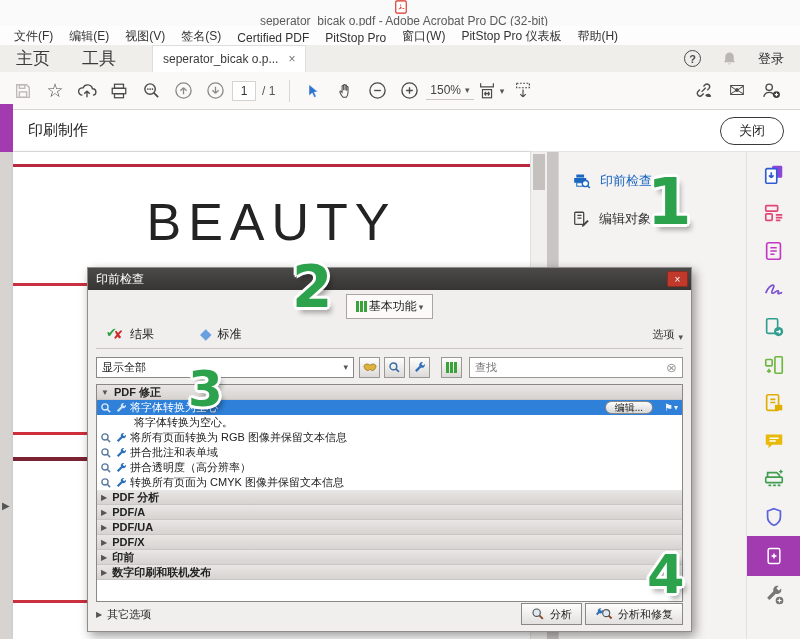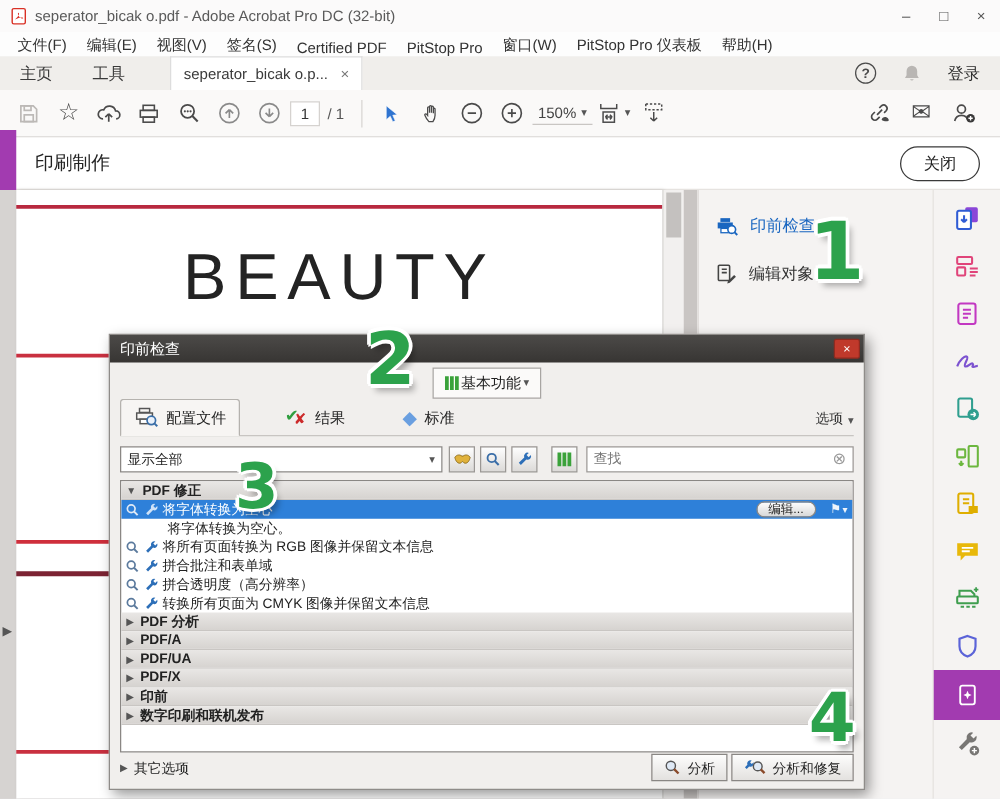--- a/index.html
+++ b/index.html
@@ -1,33 +1,33 @@
 <!DOCTYPE html>
 <html><head>
 <meta charset="utf-8">
 <style>
   * { box-sizing: border-box; margin: 0; padding: 0; }
   html,body { width:800px; height:639px; }
   body { font-family: "Liberation Sans","DejaVu Sans",sans-serif; color:#333; background:#fff; position:relative; overflow:hidden; }
   svg { display:block; }
 
   
-  .titlebar { position:absolute; top:0; left:0; right:0; height:26px; background:#fbfafa; display:flex; align-items:center; padding:0 0 0 8px; }
+  .titlebar { position:absolute; top:0; left:0; right:0; height:26px; background:#fbfafa; display:flex; align-items:center; padding:0 0 0 8px;flex-direction:column; }
   .titlebar .pdf-ic { margin-right:6px; }
   .titlebar .t-title { font-size:12px; color:#5a5a5a; }
   .win-controls { margin-left:auto; display:flex; }
   .win-controls span { width:30px; height:26px; display:flex; align-items:center; justify-content:center; font-size:12px; color:#555; }
 
   
   .menubar { position:absolute; top:26px; left:0; right:0; height:19px; background:#fdfdfd; display:flex; align-items:flex-end; padding-left:6px; }
   .menubar span { font-size:12px; color:#333; padding:0 8px; white-space:nowrap; }
 
   
   .tabbar { position:absolute; top:45px; left:0; right:0; height:27px; background:#f0eeeb; display:flex; align-items:stretch; }
-  .tabbar .txt-tab { font-size:13px; color:#3a3a3a; display:flex; align-items:center; padding:0 16px; }
+  .tabbar .txt-tab { font-size:17px; color:#3a3a3a; display:flex; align-items:center; padding:0 16px; }
   .doc-tab { margin-left:20px; background:#fff; border:1px solid #ddd; border-bottom:none; display:flex; align-items:center; gap:10px; padding:0 10px; font-size:12px; color:#3a3a3a; }
   .doc-tab .x { color:#777; font-size:12px; }
   .tab-right { margin-left:auto; display:flex; align-items:center; gap:20px; padding-right:16px; }
   .q-circle { width:17px; height:17px; border:1.5px solid #4a4a4a; border-radius:50%; font-size:11px; color:#4a4a4a; display:flex; align-items:center; justify-content:center; font-weight:bold; }
   .signin { font-size:13px; color:#2b2b2b; }
 
   
   .toolbar { position:absolute; top:72px; left:0; right:0; height:38px; background:#faf9f8; border-bottom:1px solid #d9d6d3; display:flex; align-items:center; padding:0 8px; gap:2px; }
   .tbtn { min-width:30px; height:28px; display:flex; align-items:center; justify-content:center; }
   .tb-sep { width:1px; height:22px; background:#d8d5d2; margin:0 6px; }
@@ -414,32 +414,20 @@
           <i></i>
           <i></i>
           <i></i>
         </span>
       <span>基本功能</span>
       <span class="caret">▾</span>
     </span>
   </div>
 
   <div class="pf-tabs">
-    <span class="pf-tab active">
-      <span>
-        <svg viewBox="0 0 22 20" width="20" height="18">
-            <rect x="5" y="2" width="9" height="3.5" fill="none" stroke="#555" stroke-width="1.3"></rect>
-            <rect x="2.5" y="6" width="14" height="5.5" fill="none" stroke="#555" stroke-width="1.3"></rect>
-            <rect x="5.5" y="11.5" width="8" height="4" fill="#fff" stroke="#555" stroke-width="1.3"></rect>
-            <circle cx="15.5" cy="12.5" r="3.8" fill="#eaf1fa" stroke="#3a6ea8" stroke-width="1.5"></circle>
-            <path d="M18.2 15.2l2.6 2.6" stroke="#3a6ea8" stroke-width="1.8"></path>
-          </svg>
-      </span>
-      <span>配置文件</span>
-    </span>
     <span class="pf-tab">
       <span class="ck">
         <span class="ok">✔</span>
           <span class="no">✘</span>
       </span>
       <span>结果</span>
     </span>
     <span class="pf-tab">
       <span class="diamond">◆</span>
       <span>标准</span>

